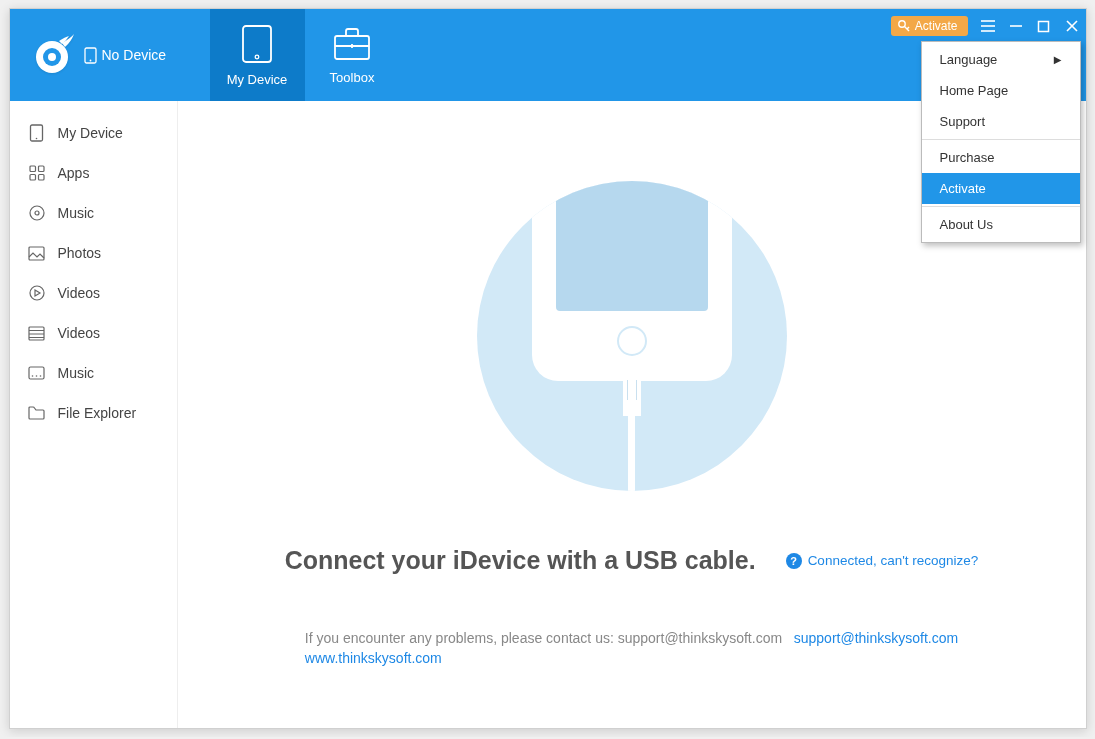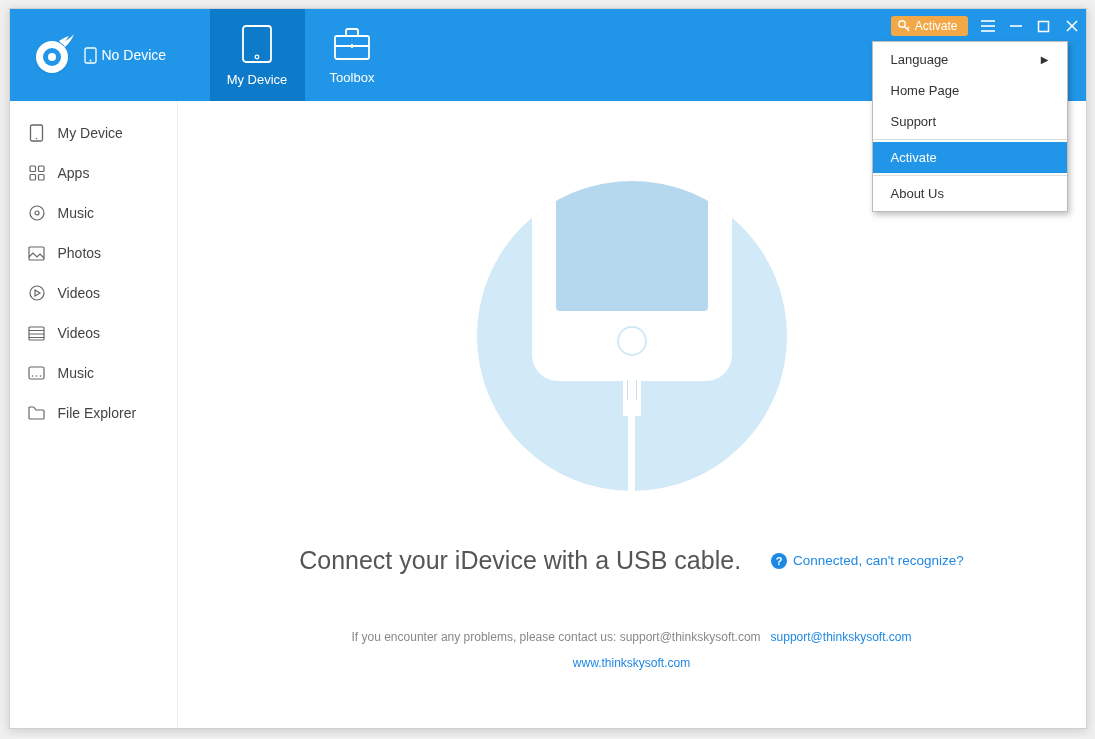--- a/index.html
+++ b/index.html
@@ -37,30 +37,30 @@
     .phone { width: 200px; height: 230px; background: #fff; border-radius: 0 0 26px 26px; margin-top: -30px; position: relative; display: flex; flex-direction: column; align-items: center; }
     .phone-screen { width: 152px; height: 160px; background: #b6d8ee; margin-top: 0; border-radius: 0 0 4px 4px; }
     .phone-home { width: 30px; height: 30px; border: 2.5px solid #d2e9f7; border-radius: 50%; margin-top: 15px; }
     .cable-group { position: absolute; bottom: -5px; left: 50%; transform: translateX(-50%); display: flex; flex-direction: column; align-items: center; }
     .cable-plug { width: 18px; height: 42px; background: #fff; border-radius: 3px 3px 0 0; position: relative; }
     .cable-plug::before { content: ''; position: absolute; top: -12px; left: 3px; width: 12px; height: 12px; background: #fff; border-radius: 3px 3px 0 0; }
     .cable-plug::after { content: ''; position: absolute; top: 6px; left: 4px; right: 4px; height: 20px; border-left: 1.5px solid #c9e0ef; border-right: 1.5px solid #c9e0ef; }
     .cable-line { width: 7px; height: 80px; background: #fff; }
     
     .connect-row { display: flex; align-items: center; gap: 30px; margin-top: 55px; }
-    .connect-text { font-size: 25px; color: #555; font-weight: 400; }
+    .connect-text { font-size: 25px; color: #555; font-weight: 700; }
     .help-link { display: flex; align-items: center; gap: 6px; color: #1e88e5; font-size: 13.5px; cursor: pointer; }
     .help-icon { width: 16px; height: 16px; border-radius: 50%; background: #1e88e5; color: #fff; display: flex; align-items: center; justify-content: center; font-size: 11px; font-weight: bold; }
     
-    .footer { margin-top: 55px; text-align: center; font-size: 12px; color: #888; }
+    .footer { margin-top: 55px; font-size: 14px; color: #888; }
     .footer a, .link-blue { color: #1e88e5; text-decoration: none; }
-    .footer-line2 { margin-top: 12px; }
-    
-    
-    .dropdown { position: absolute; top: 32px; right: 18px; width: 196px; background: #fff; border: 1px solid #bbb; box-shadow: 2px 3px 6px rgba(0,0,0,0.25); z-index: 100; padding: 2px 0; }
+    .footer-line2 { margin-top: 4px; }
+    
+    
+    .dropdown { position: absolute; top: 32px; right: 5px; width: 160px; background: #fff; border: 1px solid #bbb; box-shadow: 2px 3px 6px rgba(0,0,0,0.25); z-index: 100; padding: 2px 0; }
     .dropdown-item { padding: 8px 18px; font-size: 13px; color: #333; cursor: pointer; display: flex; justify-content: space-between; align-items: center; }
     .dropdown-item.highlighted { background: #2196e8; color: #fff; }
     .dropdown-sep { height: 1px; background: #ddd; margin: 2px 0; }
     .arrow-right { font-size: 10px; }
   </style>
 </head>
 <body>
 
 <div class="window">
 
@@ -150,20 +150,23 @@
         <span>Language</span>
         <span class="arrow-right">▶</span>
       </div>
       <div class="dropdown-item">
         <span>Home Page</span>
       </div>
       <div class="dropdown-item">
         <span>Support</span>
       </div>
       <div class="dropdown-sep"></div>
+      <div class="dropdown-item">
+        <span>Purchase</span>
+      </div>
       <div class="dropdown-item highlighted">
         <span>Activate</span>
       </div>
       <div class="dropdown-sep"></div>
       <div class="dropdown-item">
         <span>About Us</span>
       </div>
     </div>
   </div>
 

